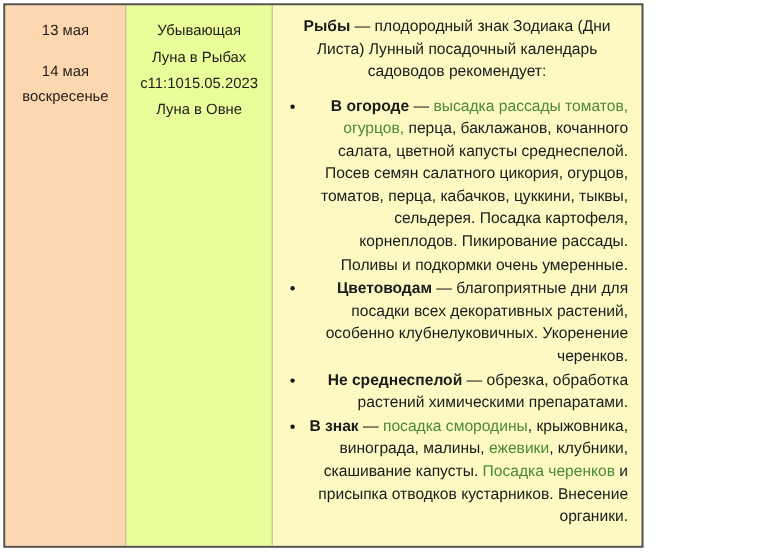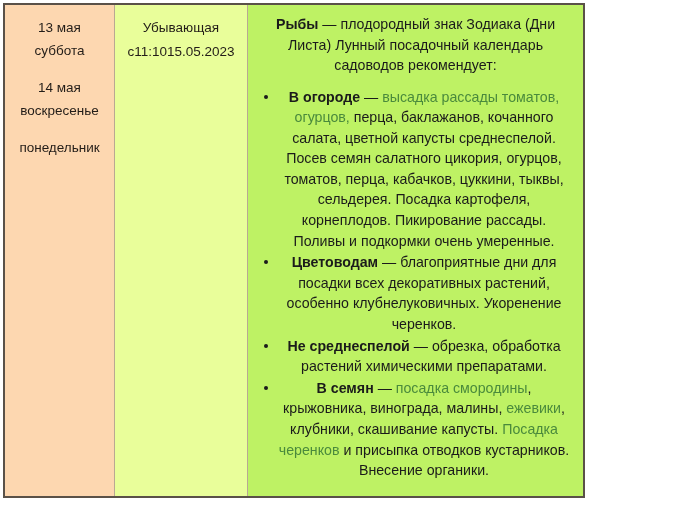--- a/index.html
+++ b/index.html
@@ -64,21 +64,21 @@
     display: block;
     font-size: 13.5px;
     color: #231d18;
     line-height: 24px;
     white-space: nowrap;
   }
 
   
   .col-body {
     flex: 1 1 auto;
-    background: #bef264;
+    background: #fef9c3;
     box-sizing: border-box;
     padding: 9px 12px 8px 12px;
     overflow: hidden;
   }
   .body-heading {
     margin: 0 0 11px 0;
     text-align: center;
     font-size: 14.2px;
     line-height: 20.5px;
     color: #1b1b1b;
@@ -93,21 +93,21 @@
     margin: 0;
     padding: 0;
   }
   .rec-item {
     position: relative;
     padding-left: 17px;
     margin-bottom: 1px;
     font-size: 14.2px;
     line-height: 20.6px;
     color: #1b1b1b;
-    text-align: center;
+    text-align: right;
   }
   .rec-item::before {
     content: "";
     position: absolute;
     left: 4px;
     top: 8px;
     width: 4px;
     height: 4px;
     border-radius: 50%;
     background: #1b1b1b;
@@ -121,37 +121,37 @@
 </style>
 </head>
 <body>
 
 <div class="calendar-table">
 
   <div class="col-dates">
 
     <div class="date-group">
       <span class="date-day">13 мая</span>
-      <span class="date-weekday">суббота</span>
     </div>
 
     <div class="date-group">
       <span class="date-day">14 мая</span>
       <span class="date-weekday">воскресенье</span>
     </div>
 
     <div class="date-group">
-      <span class="date-weekday">понедельник</span>
     </div>
 
   </div>
 
   <div class="col-moon">
     <span class="moon-line">Убывающая</span>
+    <span class="moon-line">Луна в Рыбах</span>
     <span class="moon-line">с11:1015.05.2023</span>
+    <span class="moon-line">Луна в Овне</span>
   </div>
 
   <div class="col-body">
 
     <p class="body-heading">
       <span class="lead">Рыбы</span><span> — плодородный знак Зодиака (Дни Листа) Лунный посадочный календарь садоводов рекомендует:</span>
     </p>
 
     <ul class="rec-list">
 
@@ -161,20 +161,20 @@
 
       <li class="rec-item">
         <span class="term">Цветоводам</span><span> — </span><span>благоприятные дни для посадки всех декоративных растений, особенно клубнелуковичных. Укоренение черенков.</span>
       </li>
 
       <li class="rec-item">
         <span class="term">Не среднеспелой</span><span> — </span><span>обрезка, обработка растений химическими препаратами.</span>
       </li>
 
       <li class="rec-item">
-        <span class="term">В семян</span><span> — </span><span class="hl">посадка смородины</span><span>, крыжовника, винограда, малины, </span><span class="hl">ежевики</span><span>, клубники, скашивание капусты. </span><span class="hl">Посадка черенков</span><span> и присыпка отводков кустарников. Внесение органики.</span>
+        <span class="term">В знак</span><span> — </span><span class="hl">посадка смородины</span><span>, крыжовника, винограда, малины, </span><span class="hl">ежевики</span><span>, клубники, скашивание капусты. </span><span class="hl">Посадка черенков</span><span> и присыпка отводков кустарников. Внесение органики.</span>
       </li>
 
 
     </ul>
   </div>
 
 </div>
 
 </body></html>

